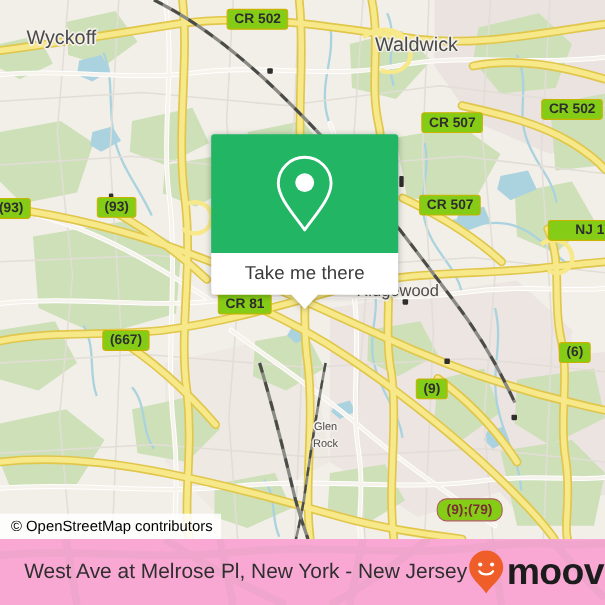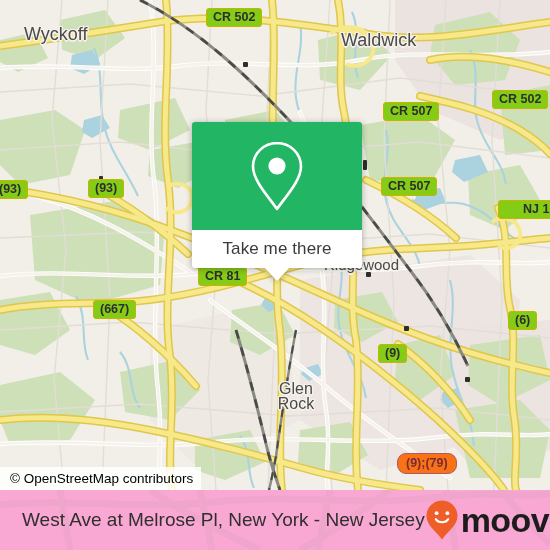--- a/index.html
+++ b/index.html
@@ -21,40 +21,40 @@
     color:#4a4a48;
     font-family:"Liberation Sans", sans-serif;
     white-space:nowrap;
     text-shadow:
       -1.5px 0 #f4f1ec, 1.5px 0 #f4f1ec, 0 -1.5px #f4f1ec, 0 1.5px #f4f1ec,
       -1px -1px #f4f1ec, 1px -1px #f4f1ec, -1px 1px #f4f1ec, 1px 1px #f4f1ec;
     pointer-events:none;
   }
   .place-lg{font-size:18px;text-align:right;}
   .place-md{font-size:15px;}
-  .place-sm{font-size:16px;line-height:15px;text-align:center;}
+  .place-sm{font-size:10px;line-height:15px;text-align:center;}
 
   
   .shield{
     position:absolute;
     background:#84cc16;
     border:1.6px solid #c9b200;
     border-radius:3px;
     color:#2e2e2e;
     font-size:12.5px;
     font-weight:bold;
     font-family:"Liberation Sans", sans-serif;
     padding:1px 6px 2px 6px;
     line-height:14px;
     white-space:nowrap;
     box-sizing:border-box;
     text-align:center;
   }
   .shield.ref{
-    background:#f97316;
+    background:#84cc16;
     border:1.6px solid #b05a66;
     border-radius:9px;
     color:#7a2b35;
     padding:2px 8px 3px 8px;
   }
 
   
   .callout{
     position:absolute;
     left:192px;top:122px;

